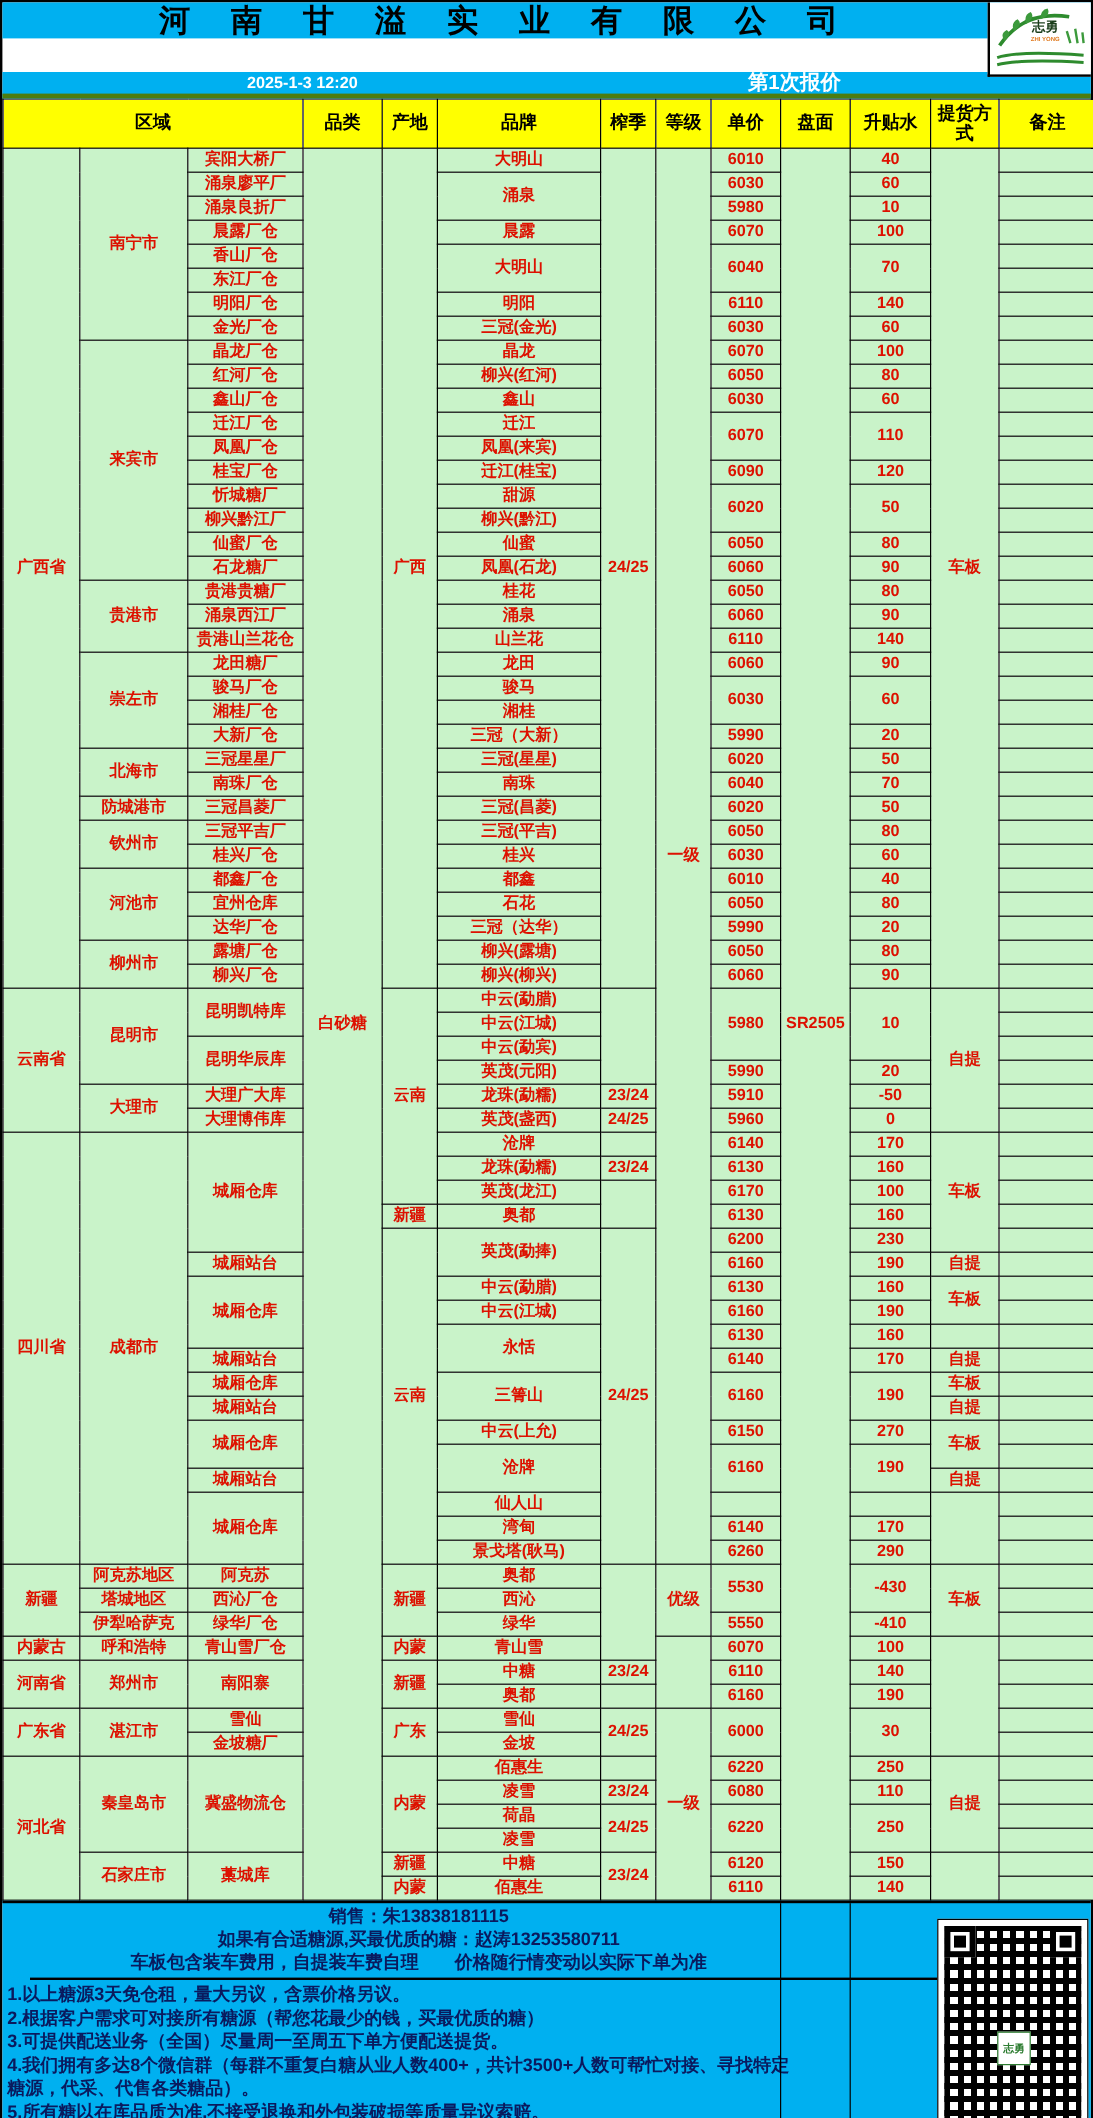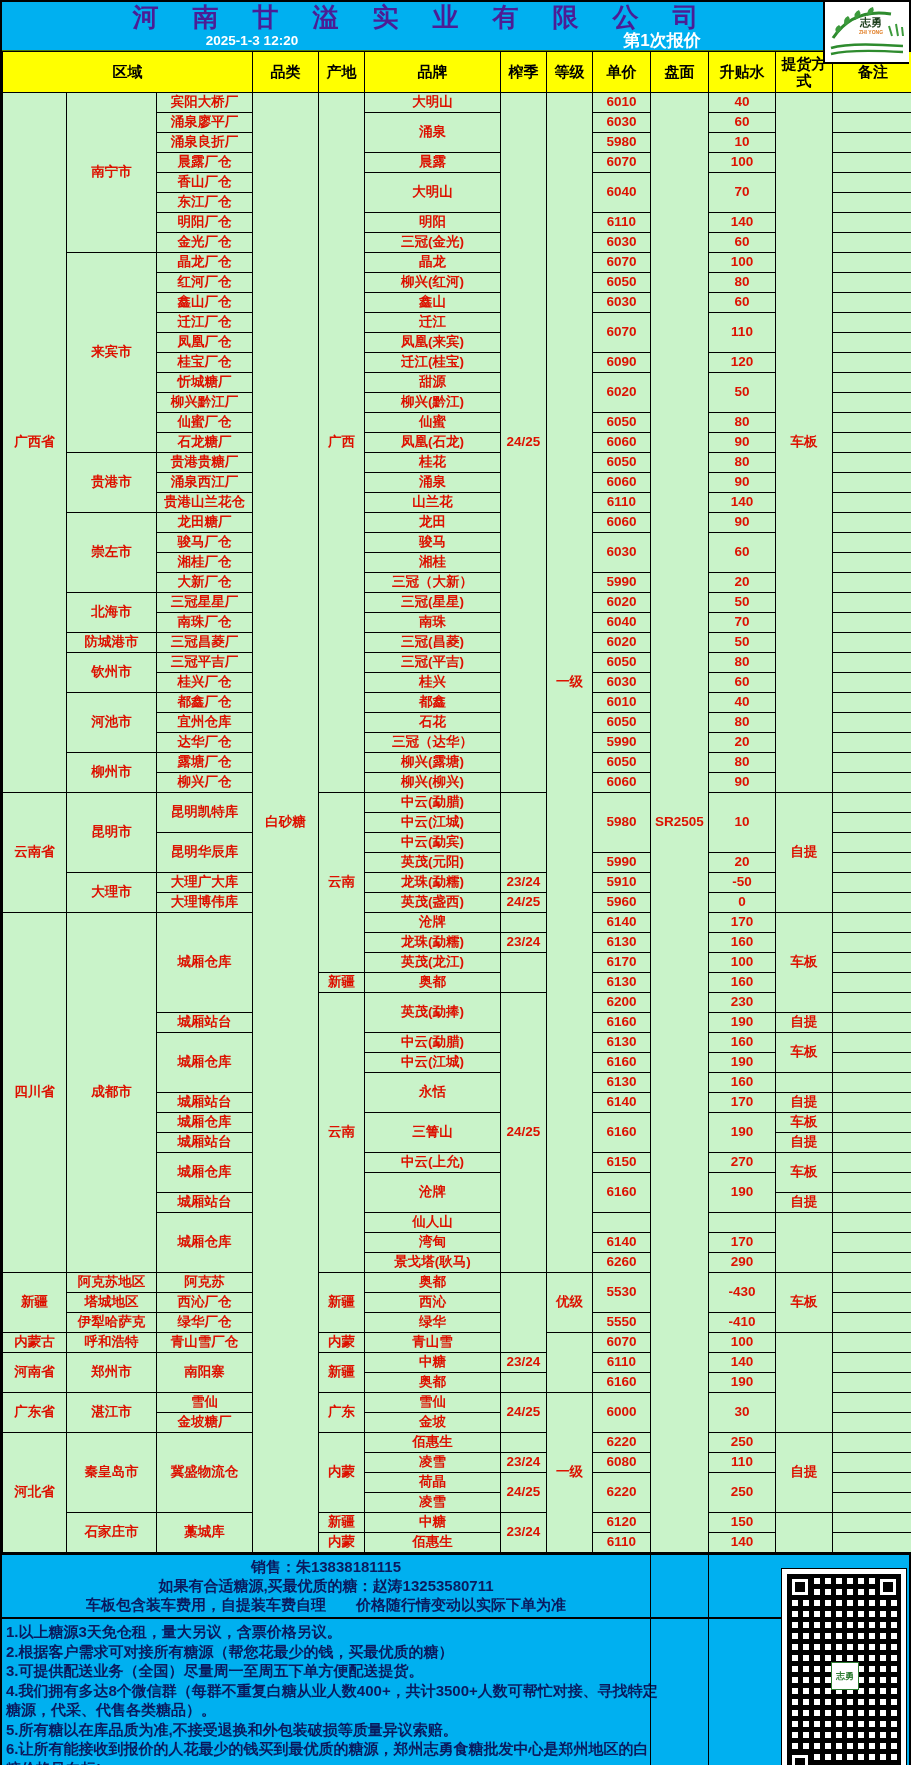--- a/index.html
+++ b/index.html
@@ -4,38 +4,38 @@
 <style>
   :root{
     --title-bg:#00b0f0; --head-bg:#ffff00; --body-bg:#c9f3c9;
     --red:#dd1100; --footer-ink:#0a1a5e; --line:#000;
   }
   html,body{margin:0;padding:0;background:#fff;}
   body{font-family:"Liberation Sans","DejaVu Sans",sans-serif;width:911px;}
   .sheet{width:911px;position:relative;border:2px solid #000;box-sizing:border-box;background:#fff;}
   
   .titlebar{background:var(--title-bg);height:30px;line-height:30px;text-align:center;
-    color:#4c1d95;font-size:26px;font-weight:bold;letter-spacing:34px;text-indent:34px;
+    color:#000000;font-size:26px;font-weight:bold;letter-spacing:34px;text-indent:34px;
     white-space:nowrap;overflow:hidden;padding-right:80px;}
-  .subbar{background:var(--title-bg);height:18px;position:relative;border-bottom:1px solid #4d7c0f;}
+  .subbar{background:var(--title-bg);height:18px;position:relative;border-bottom:4px solid #4d7c0f;margin-top:28px;}
   .subbar .dt{position:absolute;left:0;width:500px;text-align:center;color:#fff;font-weight:bold;font-size:13.5px;line-height:18px;}
   .subbar .qn{position:absolute;left:500px;width:320px;text-align:center;color:#fff;font-weight:bold;font-size:17px;line-height:18px;}
   .logo-box{position:absolute;top:0;right:0;width:84px;height:60px;background:#fff;
     border-left:2px solid #000;border-bottom:2px solid #000;z-index:5;display:flex;align-items:center;justify-content:center;}
   
   table.price{border-collapse:collapse;table-layout:fixed;width:911px;}
   table.price th,table.price td{border:1px solid var(--line);text-align:center;vertical-align:middle;
     padding:0 1px;overflow:hidden;word-break:break-all;}
   table.price th{background:var(--head-bg);color:#000;font-weight:bold;font-size:15px;height:40px;line-height:1.15;}
   table.price td{background:var(--body-bg);color:var(--red);font-weight:bold;font-size:13.5px;height:19px;line-height:1.1;}
   td.c0{font-size:14px;} td.c1,td.c2{font-size:13px;}
   td.c5{font-size:13.5px;} td.c8,td.c10{font-size:14px;}
   
   .footer{background:var(--title-bg);min-height:220px;position:relative;border-top:2px solid #000;}
-  .footer-head{width:783px;border-bottom:2px solid #000;padding:2px 0 3px 0;}
+  .footer-head{width:783px;border-bottom:2px solid #000;padding:2px 0 3px 0;margin-left:23px;}
   .footer-head .fline{width:648px;text-align:center;color:var(--footer-ink);font-weight:bold;font-size:15px;line-height:19px;}
   .notes{width:652px;padding:3px 2px 6px 4px;color:var(--footer-ink);font-weight:bold;font-size:15px;line-height:19.5px;text-align:left;}
   .vline{position:absolute;top:0;bottom:0;width:1px;background:#000;}
   .vl-a{left:648px;} .vl-b{left:706px;}
   
   .qr{position:absolute;right:2px;bottom:2px;width:126px;height:214px;background:#fff;z-index:6;
     border:1px solid #000;box-sizing:border-box;padding:5px;}
   .qr-pat{width:100%;height:100%;position:relative;
     background:
       repeating-linear-gradient(0deg,#000 0 5px,transparent 5px 11px),

